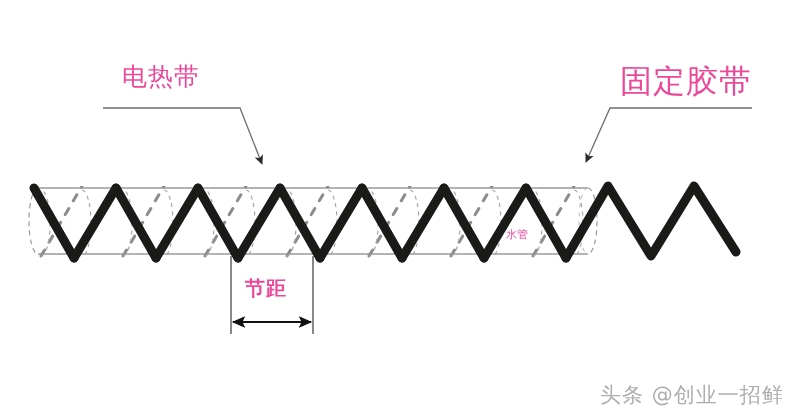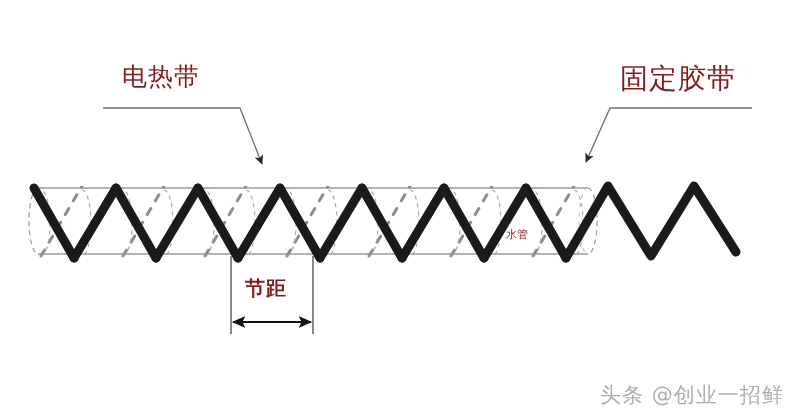--- a/index.html
+++ b/index.html
@@ -21,34 +21,34 @@
     position: absolute;
     left: 0;
     top: 0;
     width: 787px;
     height: 420px;
     display: block;
   }
   .label {
     position: absolute;
     white-space: nowrap;
-    color: #7f1d1d;
+    color: #ec4899;
     font-weight: 500;
     letter-spacing: 1px;
     user-select: none;
   }
   #label-heating-tape {
     left: 122px;
     top: 60px;
     font-size: 25px;
   }
   #label-fixing-tape {
     left: 620px;
     top: 60px;
-    font-size: 28px;
+    font-size: 32px;
     font-family: Liberation Serif, serif;
   }
   #label-water-pipe {
     left: 506px;
     top: 227px;
     font-size: 11px;
     letter-spacing: 0px;
   }
   #label-pitch {
     left: 245px;

